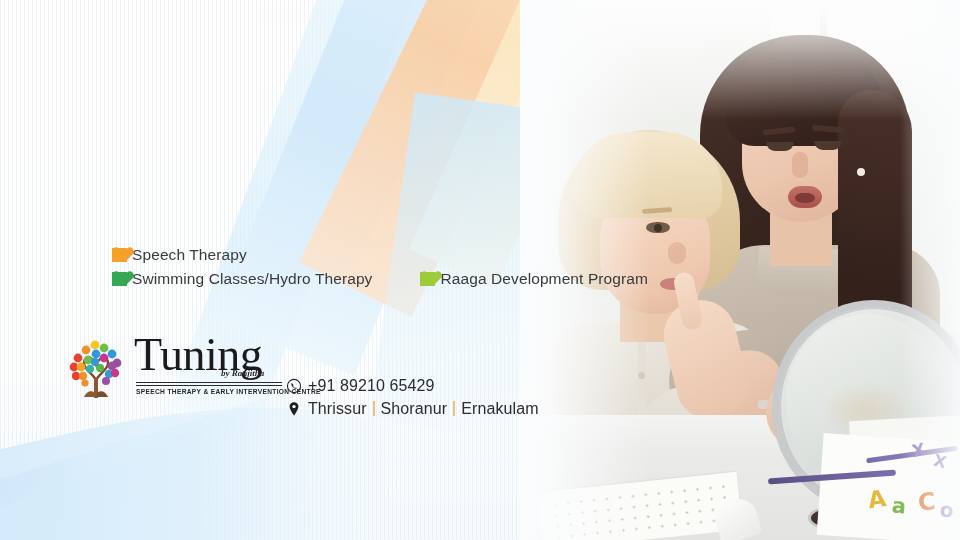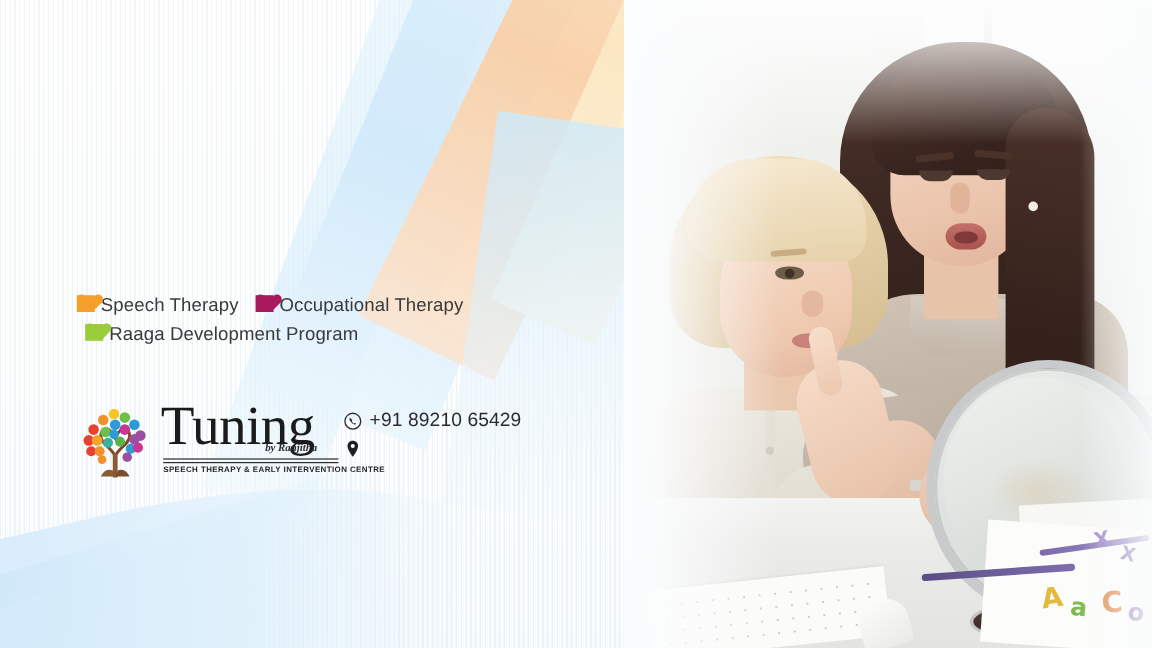--- a/index.html
+++ b/index.html
@@ -165,21 +165,21 @@
     paint-order:stroke fill;
     text-shadow:0 2px 1px rgba(120,150,60,.25);
     white-space:nowrap;
     transform:scaleX(.97);
     transform-origin:left center;
   }
 
   
   .services{position:absolute;left:64px;top:243px;width:540px;}
   .svc-row{display:flex;align-items:center;height:24px;white-space:nowrap;}
-  .svc-item{display:inline-flex;}
+  .svc-item{display:inline-flex;align-items:center;margin-left:48px;}
   .heart{display:inline-block;width:15px;height:14px;position:relative;margin-right:5px;flex:0 0 auto;}
   .heart:before,.heart:after{content:"";position:absolute;top:0;width:8px;height:12px;
     border-radius:8px 8px 0 0;background:inherit;}
   .heart:before{left:7px;transform:rotate(-45deg);transform-origin:0 100%;}
   .heart:after{left:7px;transform:rotate(45deg);transform-origin:100% 100%;}
   .svc-label{font-size:15.5px;color:#3a3a3c;font-family:"Liberation Sans",sans-serif;letter-spacing:.1px;}
   .svc-gap{display:inline-block;width:7px;}
 
   
   .logo{position:absolute;left:62px;top:336px;width:220px;height:68px;}
@@ -187,21 +187,21 @@
   .brand{position:absolute;left:72px;top:-4px;}
   .brand-name{font-family:"Liberation Serif", serif;font-size:46px;line-height:46px;color:#1b1b1b;letter-spacing:-.5px;}
   .brand-by{position:absolute;right:-2px;top:36px;font-family:"Liberation Serif",serif;font-style:italic;
     font-size:9px;color:#2b2b2b;font-weight:bold;}
   .brand-rule{position:absolute;left:74px;top:46px;width:146px;height:0;border-top:1.5px solid #2b2b2b;}
   .brand-rule2{position:absolute;left:74px;top:49px;width:146px;height:0;border-top:1px solid #2b2b2b;}
   .brand-tag{position:absolute;left:74px;top:52px;width:152px;font-size:6.6px;font-weight:bold;
     letter-spacing:.35px;color:#262626;font-family:"Liberation Sans",sans-serif;white-space:nowrap;}
 
   
-  .contact{position:absolute;left:286px;top:339px;}
+  .contact{position:absolute;left:286px;top:374px;}
   .ct-row{display:flex;align-items:center;height:23px;}
   .ct-ico{width:16px;height:16px;margin-right:6px;flex:0 0 auto;}
   .ct-text{font-size:16px;color:#2c2c2e;font-family:"Liberation Sans",sans-serif;letter-spacing:.1px;white-space:nowrap;}
   .sep{display:inline-block;width:2px;height:15px;background:#f0bd7c;margin:0 6px;vertical-align:-2px;}
 </style>
 </head>
 <body>
 
 <div class="banner">
 
@@ -295,26 +295,26 @@
 
 
   <div class="services">
     <div class="svc-row">
       <span class="svc-item">
         <span class="heart" style="background:#f5a02a"></span>
         <span class="svc-label">Speech Therapy</span>
       </span>
       <span class="svc-gap"></span>
       <span class="svc-gap"></span>
+    </div>
+    <div class="svc-row">
       <span class="svc-item">
-        <span class="heart" style="background:#a81a5c"></span>
-        <span class="svc-label">Occupational Therapy</span>
-      </span>
-    </div>
-    <div class="svc-row">
+        <span class="heart" style="background:#34a853"></span>
+        <span class="svc-label">Swimming Classes/Hydro Therapy</span>
+      </span>
       <span class="svc-gap"></span>
       <span class="svc-item">
         <span class="heart" style="background:#9ccb3b"></span>
         <span class="svc-label">Raaga Development Program</span>
       </span>
     </div>
   </div>
 
   <div class="logo">
     <span class="tree">
@@ -369,16 +369,17 @@
       </span>
       <span class="ct-text">+91 89210 65429</span>
     </div>
     <div class="ct-row">
       <span class="ct-ico">
         <svg viewBox="0 0 16 16" width="16" height="16">
           <path d="M8 1.3 C5.5 1.3 3.6 3.2 3.6 5.6 C3.6 8.9 8 14.7 8 14.7 C8 14.7 12.4 8.9 12.4 5.6 C12.4 3.2 10.5 1.3 8 1.3 Z" fill="#1f1f21"></path>
           <circle cx="8" cy="5.6" r="1.7" fill="#ffffff"></circle>
         </svg>
       </span>
+      <span class="ct-text"><span>Thrissur</span><span class="sep"></span><span>Shoranur</span><span class="sep"></span><span>Ernakulam</span></span>
     </div>
   </div>
 
 </div>
 
 </body></html>

